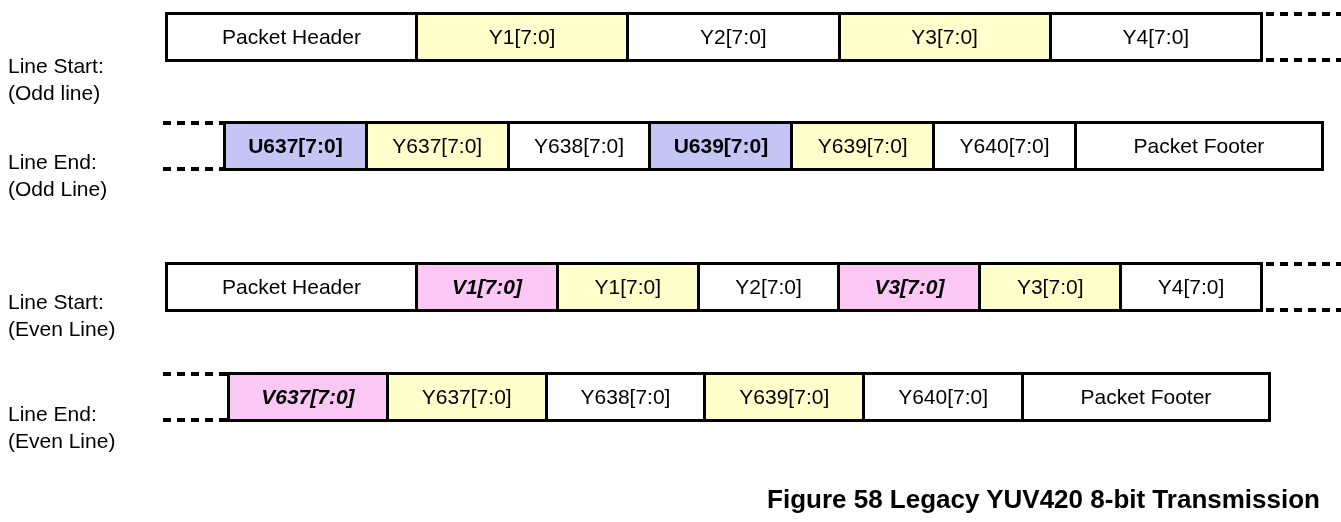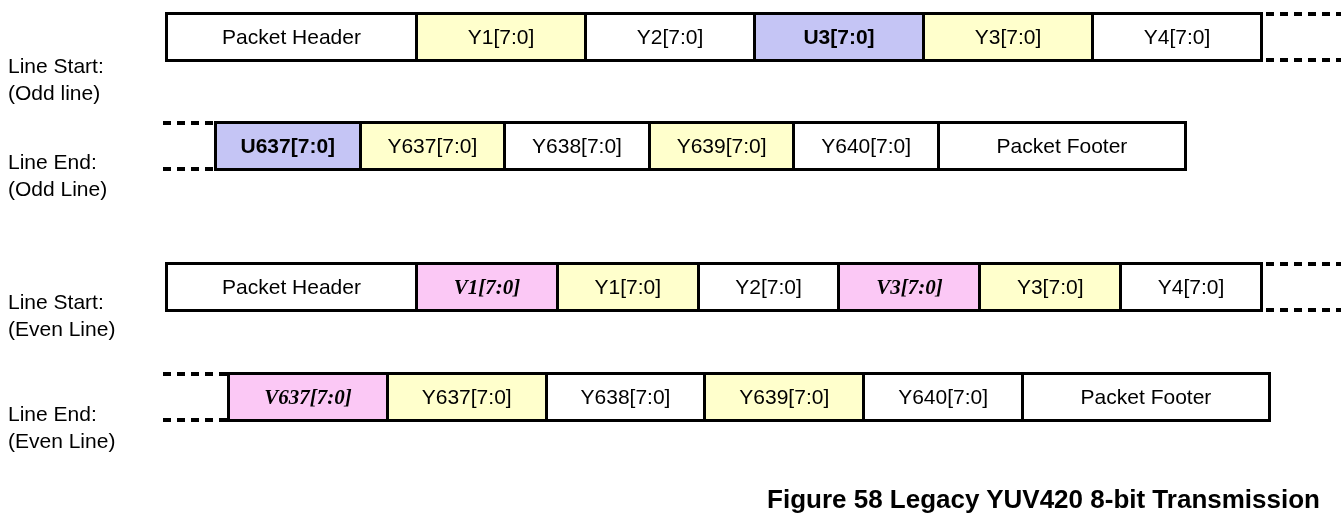--- a/index.html
+++ b/index.html
@@ -32,40 +32,40 @@
     flex: 1 1 0;
     display: flex; align-items: center; justify-content: center;
     border-left: 3px solid var(--border, #000);
     font-size: 21px;
     white-space: nowrap;
     overflow: hidden;
   }
   .cell:first-child { border-left: none; }
   .cell-wide { flex: 0 0 247px; }
   .cell-u { background: var(--u-cell, #C5C5F5); font-weight: bold; }
-  .cell-v { background: var(--v-cell, #FBC8F5); font-weight: bold; font-style: italic; font-family: Liberation Serif, serif; }
+  .cell-v { background: var(--v-cell, #FBC8F5); font-weight: bold; font-style: italic; }
   .cell-y { background: var(--y-cell, #FFFFCC); }
   .cell-plain { background: var(--plain-cell, #FFFFFF); }
 
   .dots {
     position: absolute;
     height: 4px;
     background: repeating-linear-gradient(90deg, #000 0 8px, transparent 8px 14px);
   }
 
   
   .row-0 .row-label { top: 20px; }
   .row-0 .bar { left: 165px; top: 12px; width: 1098px; }
   .row-0 .dots { left: 1266px; width: 75px; }
   .row-0 .dots-top { top: 12px; }
   .row-0 .dots-bottom { top: 58px; }
 
   
   .row-1 .row-label { top: 116px; }
-  .row-1 .bar { left: 214px; top: 121px; width: 973px; }
+  .row-1 .bar { left: 223px; top: 121px; width: 1101px; }
   .row-1 .dots { left: 163px; width: 64px; }
   .row-1 .dots-top { top: 121px; }
   .row-1 .dots-bottom { top: 167px; }
 
   
   .row-2 .row-label { top: 256px; }
   .row-2 .bar { left: 165px; top: 262px; width: 1098px; }
   .row-2 .dots { left: 1266px; width: 75px; }
   .row-2 .dots-top { top: 262px; }
   .row-2 .dots-bottom { top: 308px; }
@@ -93,37 +93,37 @@
     <div class="row-label">
       <div class="label-line1">Line Start:</div>
       <div class="label-line2">(Odd line)</div>
     </div>
     <div class="dots dots-top"></div>
     <div class="dots dots-bottom"></div>
     <div class="bar">
         <div class="cell cell-plain cell-wide">Packet Header</div>
         <div class="cell cell-y">Y1[7:0]</div>
         <div class="cell cell-plain">Y2[7:0]</div>
-        <div class="cell cell-u">U3[7:0]</div>
         <div class="cell cell-y">Y3[7:0]</div>
         <div class="cell cell-plain">Y4[7:0]</div>
       </div>
   </div>
 
   <div class="row row-1">
     <div class="row-label">
       <div class="label-line1">Line End:</div>
       <div class="label-line2">(Odd Line)</div>
     </div>
     <div class="dots dots-top"></div>
     <div class="dots dots-bottom"></div>
     <div class="bar">
         <div class="cell cell-u">U637[7:0]</div>
         <div class="cell cell-y">Y637[7:0]</div>
         <div class="cell cell-plain">Y638[7:0]</div>
+        <div class="cell cell-u">U639[7:0]</div>
         <div class="cell cell-y">Y639[7:0]</div>
         <div class="cell cell-plain">Y640[7:0]</div>
         <div class="cell cell-plain cell-wide">Packet Footer</div>
       </div>
   </div>
 
   <div class="row row-2">
     <div class="row-label">
       <div class="label-line1">Line Start:</div>
       <div class="label-line2">(Even Line)</div>

